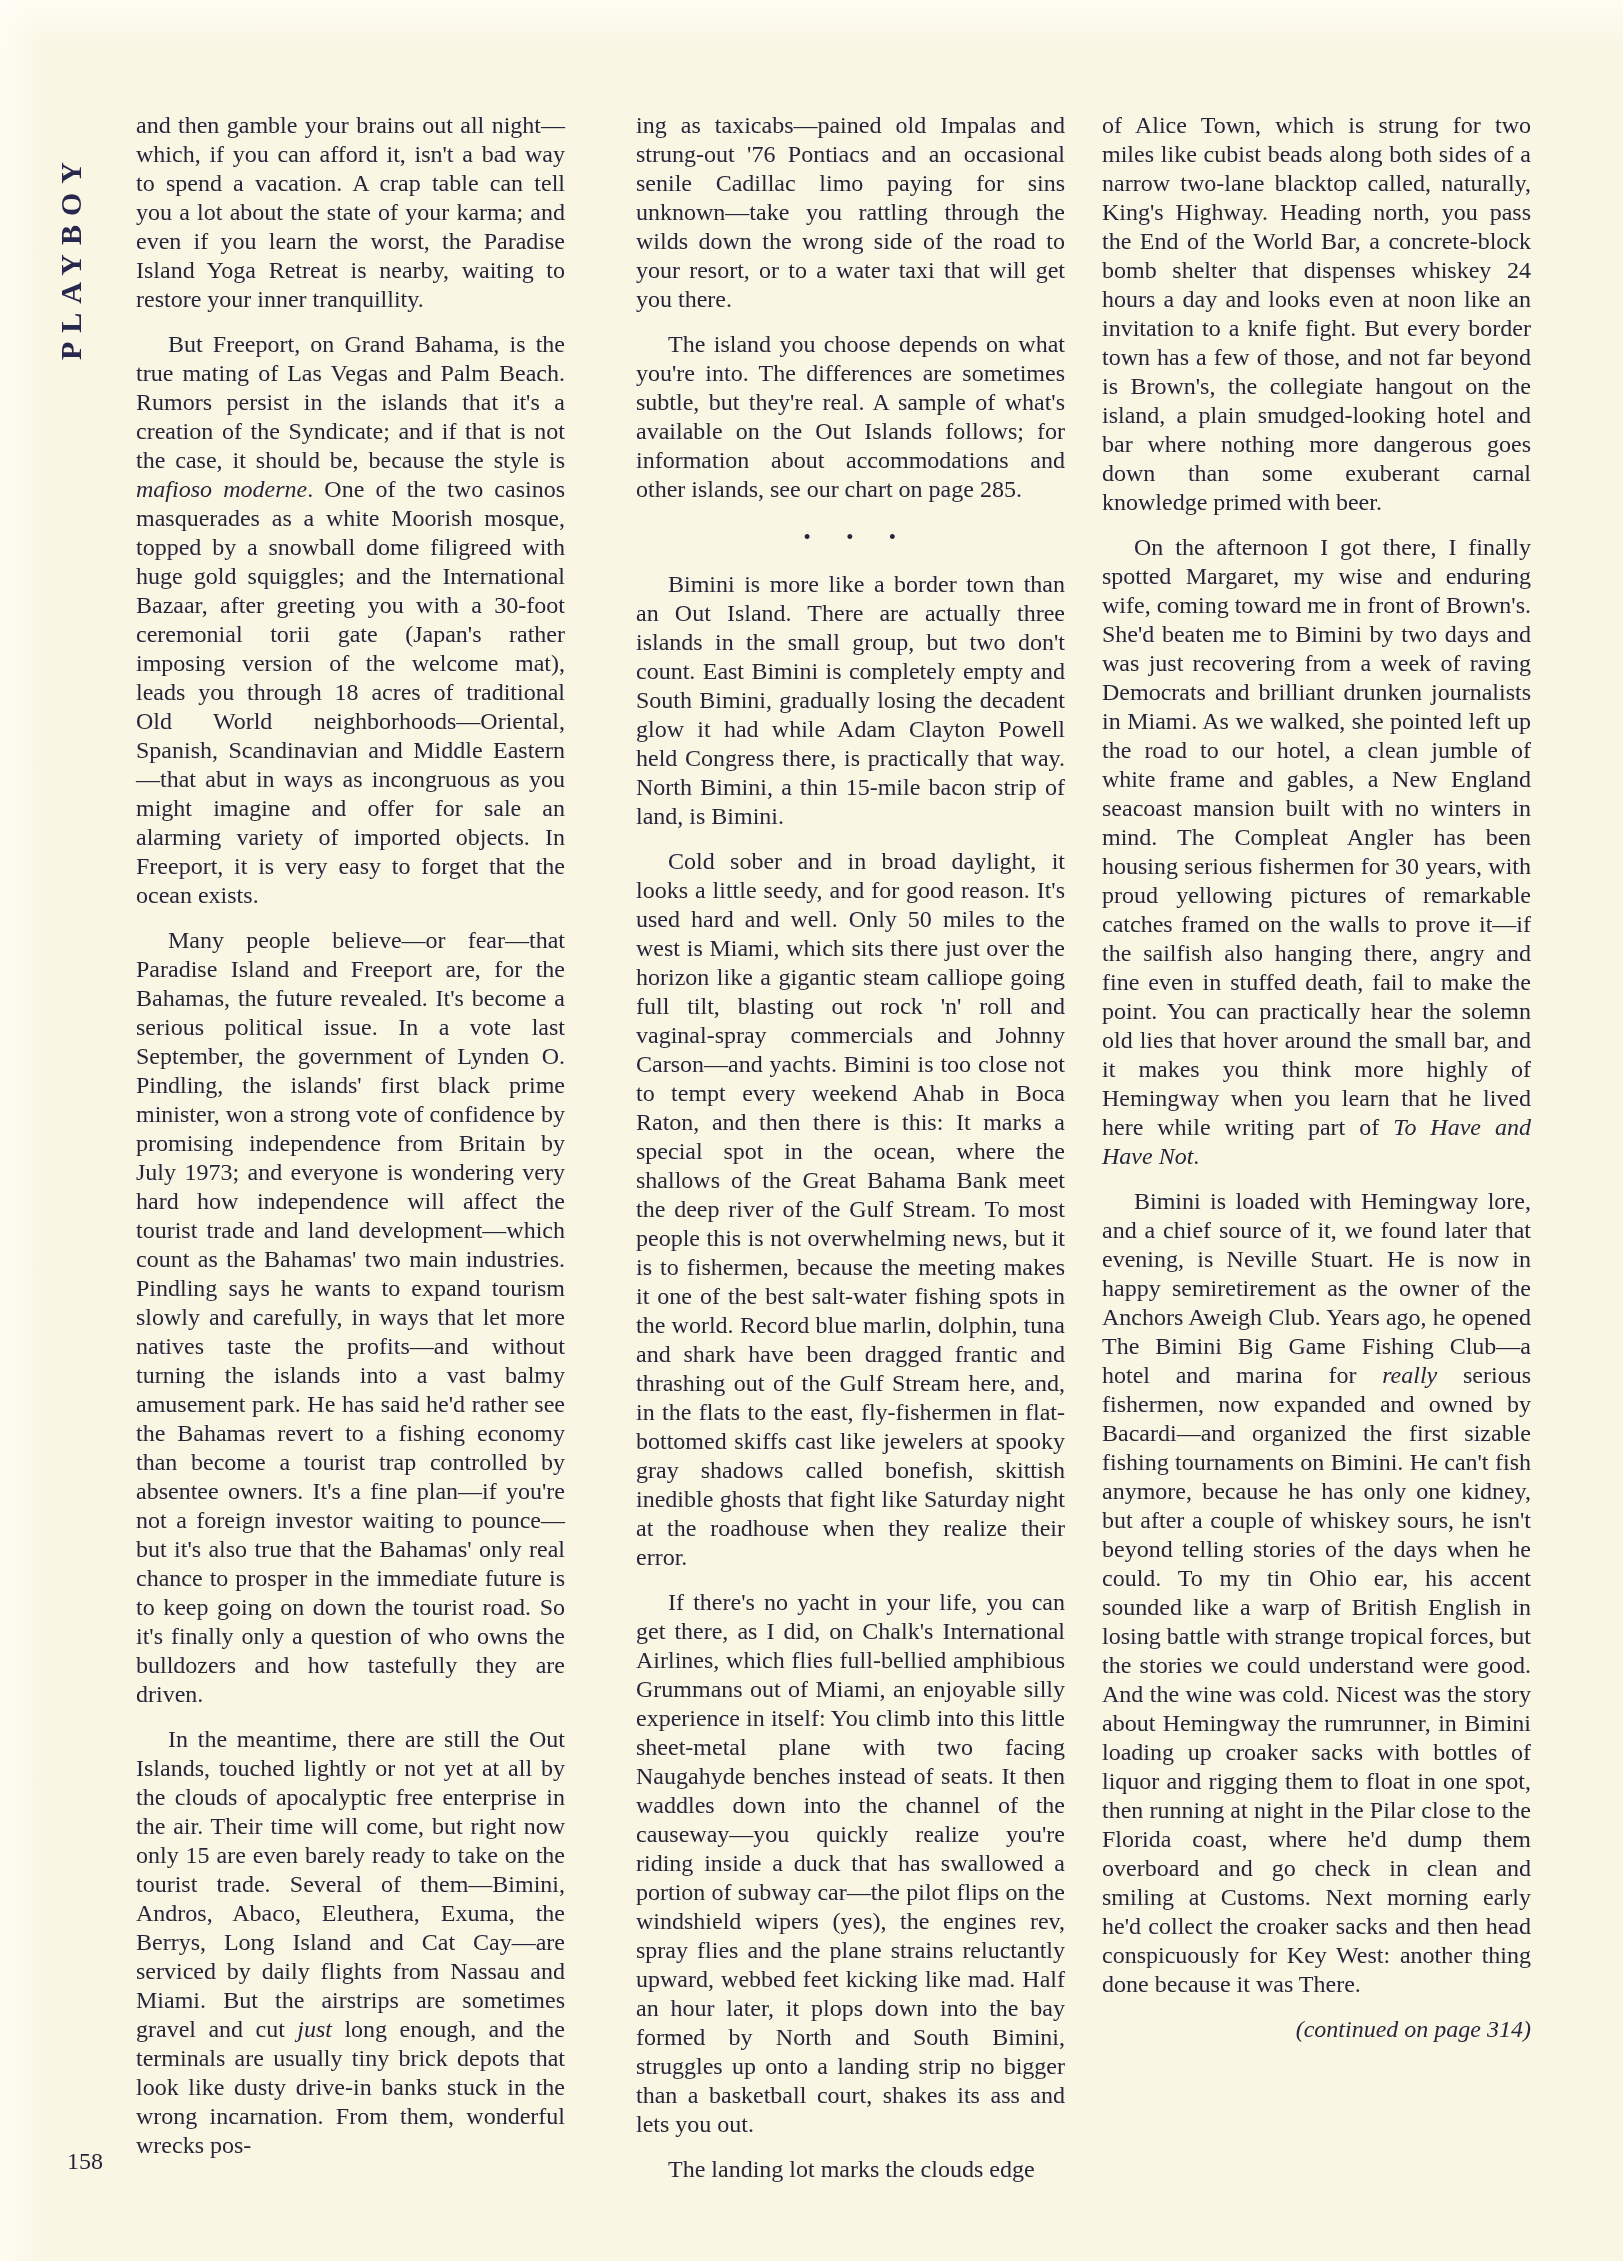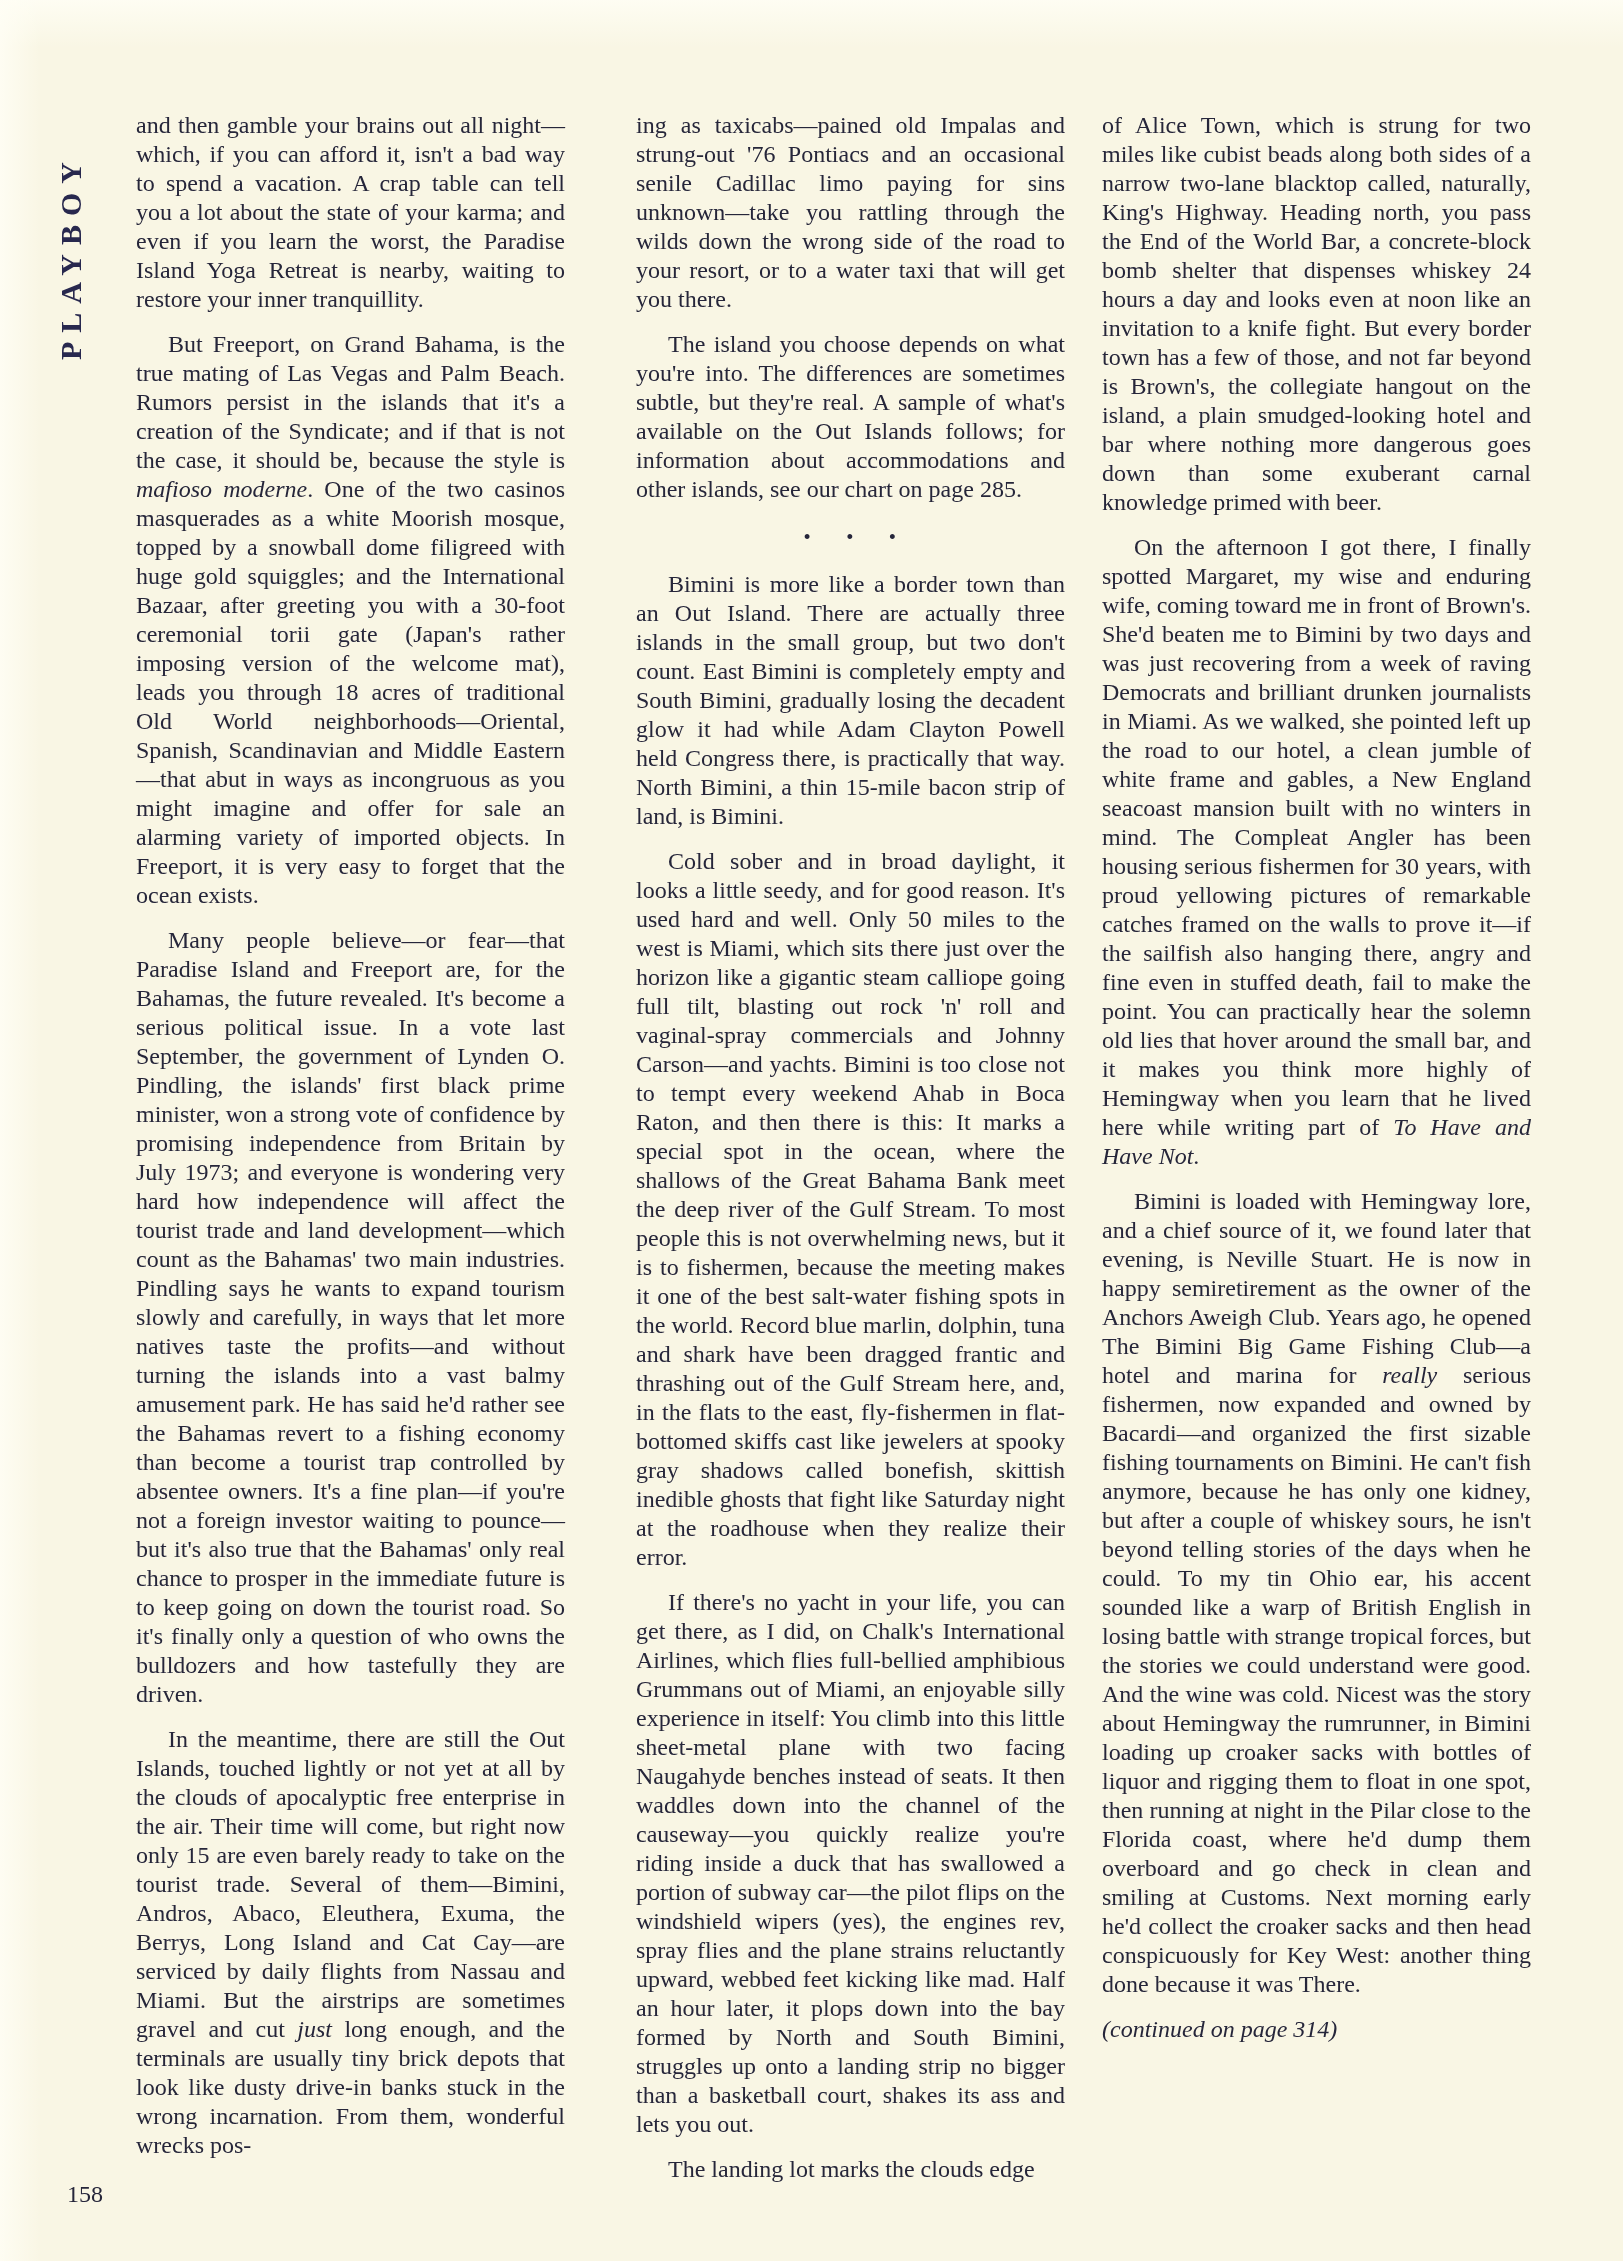--- a/index.html
+++ b/index.html
@@ -49,36 +49,35 @@
     font-size: 24px;
     line-height: 29px;
     text-align: justify;
     color: #26263a;
   }
   .col-0 { left: 0; }
   .col-1 { left: 500px; }
   .col-2 { left: 966px; }
   .para { margin: 16px; }
   .para.indent { text-indent: 32px; }
-  .para.right { }
+  .para.right { text-align: right; }
   .separator {
     margin: 0;
     line-height: 34px;
     text-align: center;
     word-spacing: 27.5px;
     font-size: 20.6px;
     letter-spacing: 1.4px;
   }
   .it { font-style: italic; }
   .page-number {
     position: absolute;
     left: 67px; top: 2148px;
     font-size: 24px;
     color: #26263a;
-    margin-top: 33px;
   }
 </style>
 </head>
 <body>
 
 <div class="page">
 
   <div class="masthead">PLAYBOY</div>
 
   <div class="columns">

